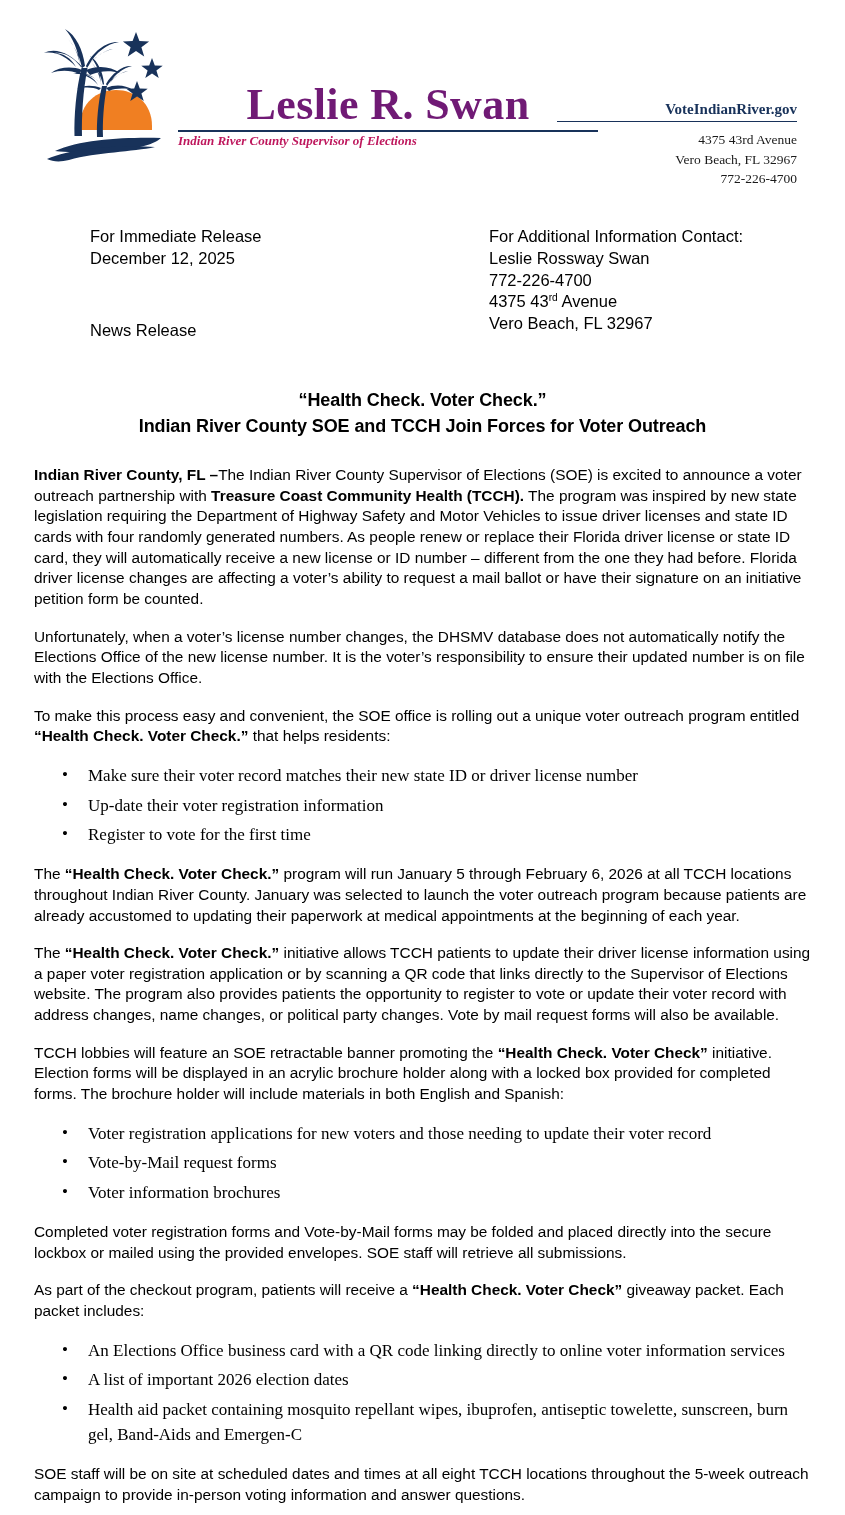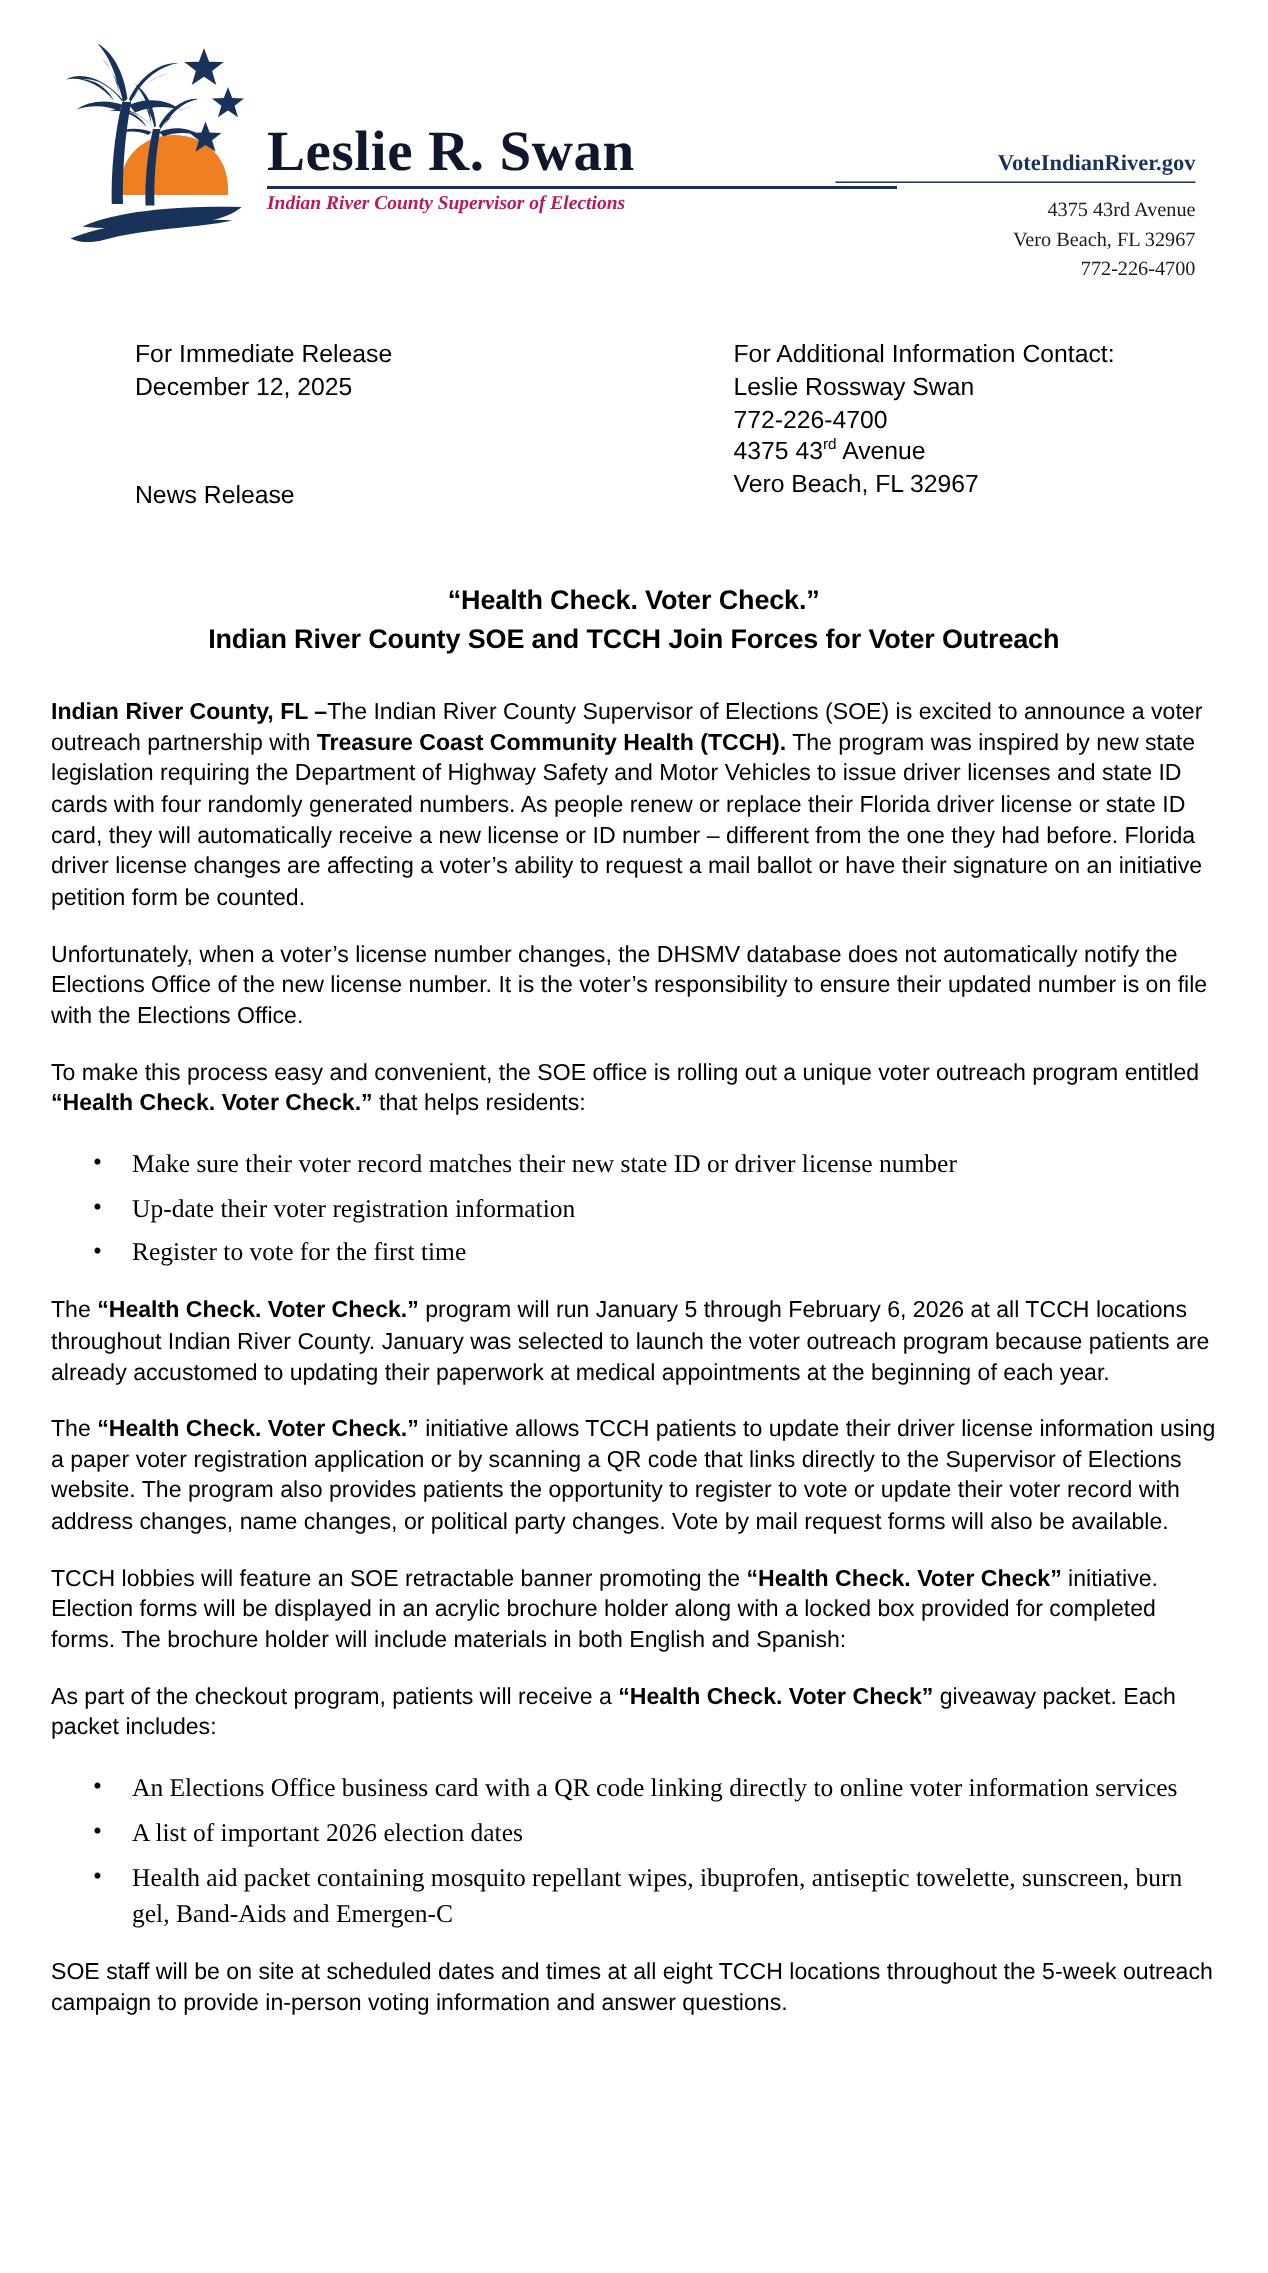--- a/index.html
+++ b/index.html
@@ -40,26 +40,27 @@
   }
 
   .name-block {
     position: absolute;
     left: 178px;
     top: 82px;
     width: 420px;
   }
   .org-name {
     font-family: "Liberation Serif", serif;
-    font-size: 38px;
+    font-size: 44px;
     font-weight: bold;
-    color: #0f172a;
+    color: #701a75;
     letter-spacing: 0.4px;
     line-height: 1.05;
     white-space: nowrap;
+    text-align: center;
   }
   .name-rule {
     border-bottom: 2px solid #18325a;
     margin-top: 2px;
     margin-bottom: 2px;
     width: 100%;
   }
   .org-tagline {
     font-family: "Liberation Serif", serif;
     font-size: 13px;
@@ -274,21 +275,27 @@
       <li>Up-date their voter registration information</li>
       <li>Register to vote for the first time</li>
     </ul>
 
     <p class="body-par"><span>The </span><b>“Health Check. Voter Check.”</b><span> program will run January 5 through February 6, 2026 at all TCCH locations throughout Indian River County.  January was selected to launch the voter outreach program  because patients are already accustomed to updating their paperwork at medical appointments at the beginning of each year.</span></p>
 
     <p class="body-par"><span>The </span><b>“Health Check. Voter Check.”</b><span> initiative  allows TCCH patients to update their driver license information using a paper voter registration application or by scanning a QR code that links directly to the Supervisor of Elections website. The program also provides patients the opportunity to register to vote or update their voter record with address changes, name changes, or political party changes.  Vote by mail request forms will also be available.</span></p>
 
     <p class="body-par"><span>TCCH lobbies will feature an SOE retractable banner promoting the </span><b>“Health Check. Voter Check”</b><span> initiative. Election forms will be displayed in an acrylic brochure holder along with a locked box provided for completed forms.  The brochure holder will include materials in both English and Spanish:</span></p>
 
-
+    <ul class="doc-list">
+      <li>Voter registration applications for new voters and those needing to update their voter record</li>
+      <li>Vote-by-Mail request forms</li>
+      <li>Voter information brochures</li>
+    </ul>
+
+    <p class="body-par">Completed voter registration forms and Vote-by-Mail forms may be folded and placed directly into the secure lockbox or mailed using the provided envelopes.  SOE staff will retrieve all submissions.</p>
 
     <p class="body-par"><span>As part of the  checkout program, patients will receive a </span><b>“Health Check. Voter Check”</b><span> giveaway packet.  Each packet includes:</span></p>
 
     <ul class="doc-list">
       <li>An Elections Office business card with a QR code linking directly to online voter information services</li>
       <li>A list of important 2026 election dates</li>
       <li>Health aid packet containing mosquito repellant wipes, ibuprofen, antiseptic towelette, sunscreen, burn gel, Band-Aids and Emergen-C</li>
     </ul>
 
     <p class="body-par">SOE staff will be on site at scheduled dates and times at all eight TCCH locations throughout the 5-week outreach campaign to provide in-person voting information and answer questions.</p>

